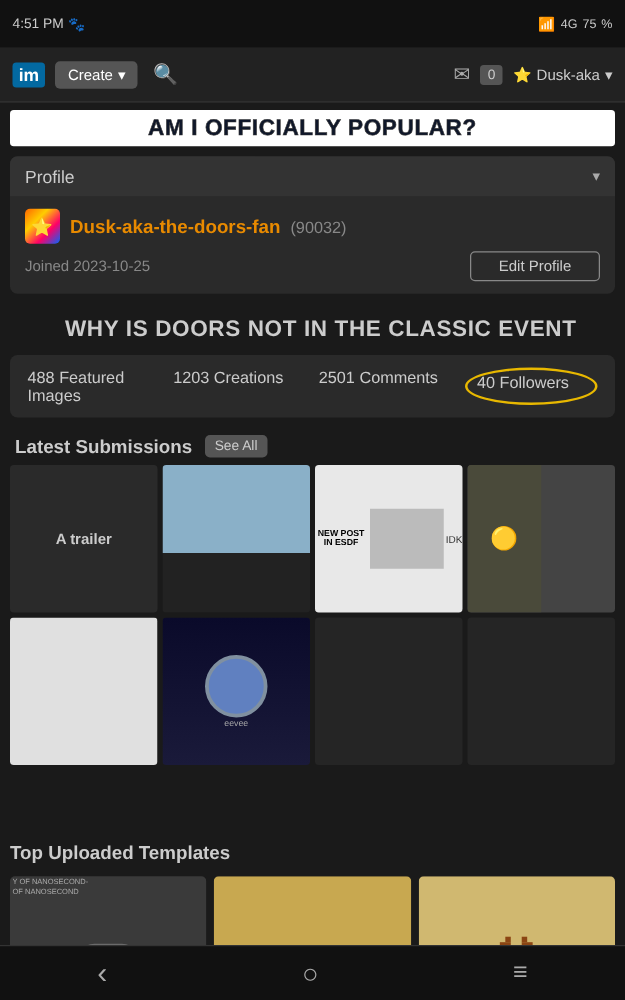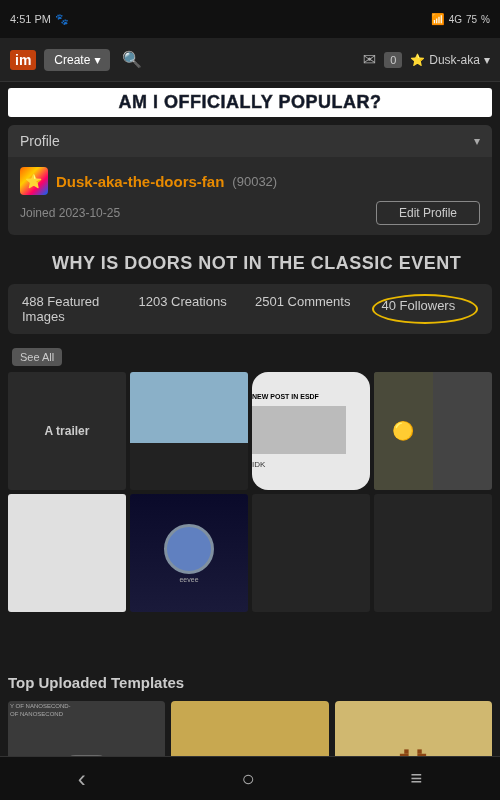--- a/index.html
+++ b/index.html
@@ -31,21 +31,21 @@
     .nav-bar {
       background: #222;
       display: flex;
       align-items: center;
       padding: 6px 10px;
       gap: 8px;
       height: 44px;
       border-bottom: 1px solid #333;
     }
     .nav-logo {
-      background: #c2410c;
+      background: #0369a1;
       color: white;
       font-weight: bold;
       font-size: 14px;
       padding: 2px 5px;
       border-radius: 3px;
     }
     .nav-create-btn {
       background: #555;
       color: #fff;
       font-size: 12px;
@@ -236,25 +236,24 @@
       font-weight: bold;
     }
     .thumb-dark {
       background: #222;
     }
     .thumb-new-post {
       font-size: 8px;
       color: #222;
       background: #f0f0f0;
       display: flex;
-      flex-direction: column;
-      align-items: flex-start;
+      flex-direction: row;
+      align-items: center;
       justify-content: center;
       gap: 2px;
-      border-radius: 16px;
     }
     .thumb-new-post-header {
       font-size: 7px;
       font-weight: bold;
       color: #000;
     }
     .thumb-white { background: #f0f0f0; }
 
     
     .image-grid-2 {
@@ -400,20 +399,21 @@
 <div class="doors-text">WHY IS DOORS NOT IN THE CLASSIC EVENT</div>
 
 <div class="stats-grid">
   <span class="stat-item">488 Featured Images</span>
   <span class="stat-item">1203 Creations</span>
   <span class="stat-item">2501 Comments</span>
   <span class="stat-followers">40 Followers</span>
 </div>
 
 <div class="section-header">
+  <span class="section-title">Latest Submissions</span>
   <button class="see-all-btn">See All</button>
 </div>
 
 <div class="image-grid">
 
   <div class="thumb" style="background:#2a2a2a;">
     <span class="thumb-label">A trailer</span>
   </div>
 
   <div class="thumb thumb-dark">

